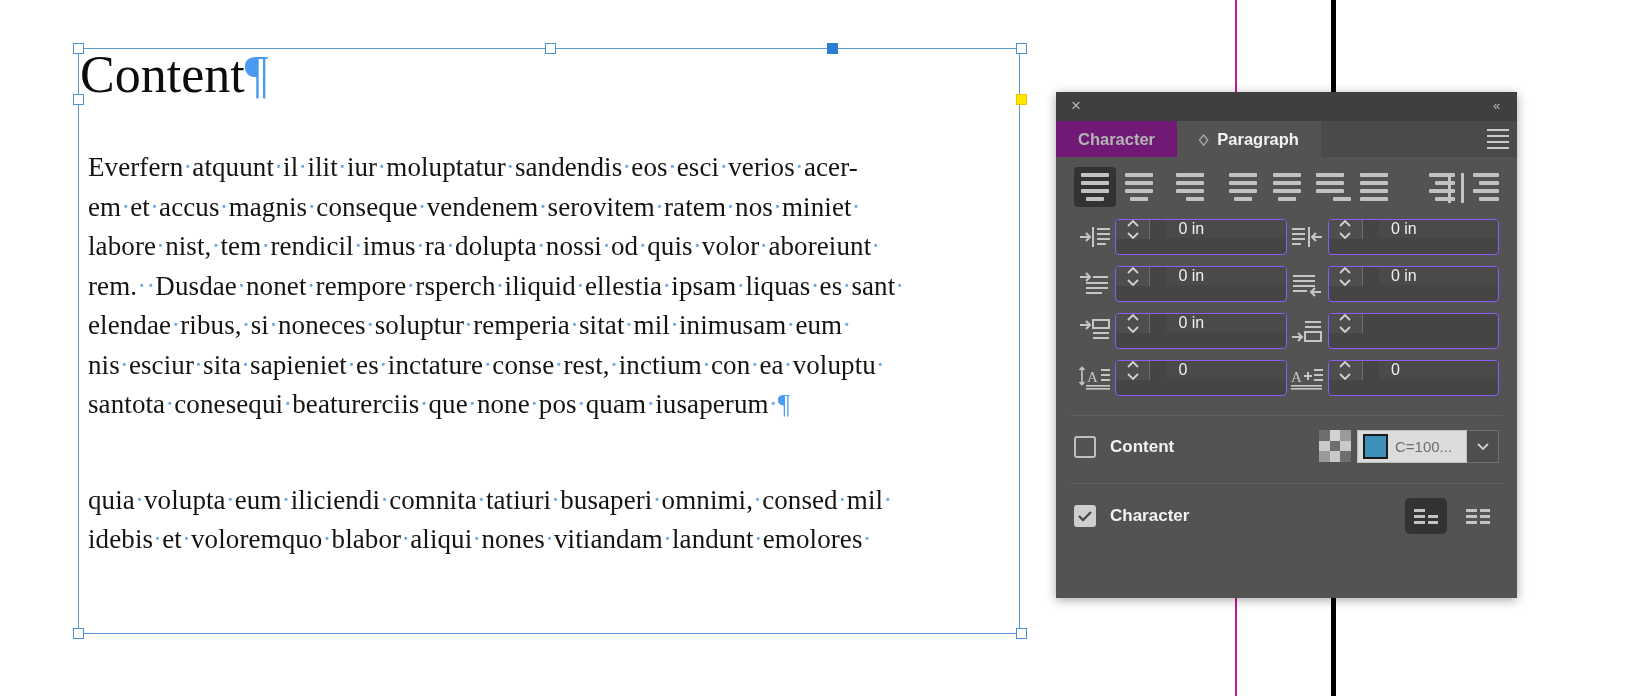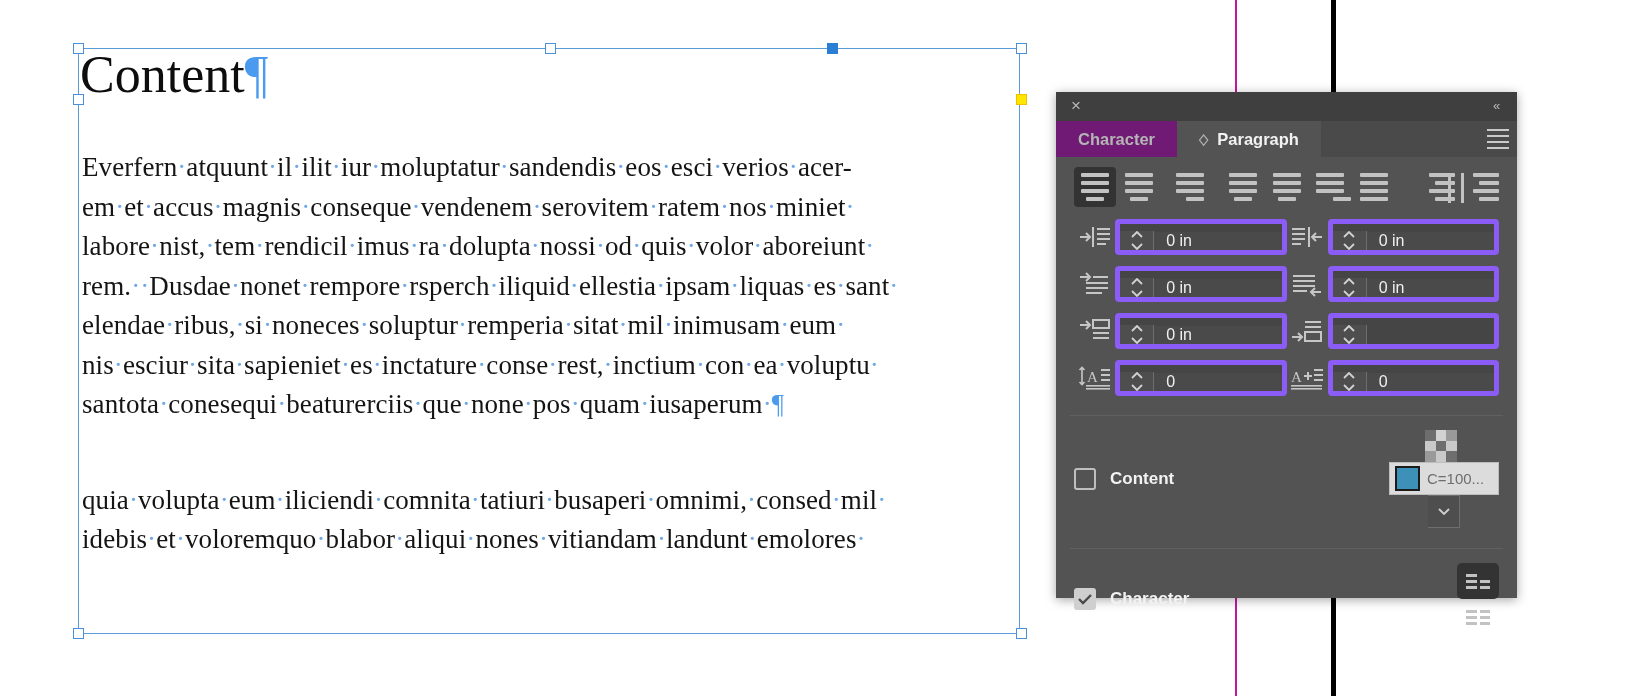--- a/index.html
+++ b/index.html
@@ -79,21 +79,21 @@
   .pilcrow {
     color: #4a9bf0;
     font-family: "Liberation Serif", serif;
   }
   .doc-body {
     font-family: "Liberation Serif", serif;
     font-size: 27px;
     line-height: 39.5px;
     color: #141414;
     margin: 0;
-    padding-left: 4px;
+    padding-left: 10px;
     white-space: nowrap;
     letter-spacing: 0.1px;
   }
   .doc-body .dot { color: #6fa8e8; }
   .para-gap { height: 56px; }
   .hash { color: #6fa8e8; }
 
   
   #paragraph-panel {
     position: absolute;
@@ -223,27 +223,28 @@
     align-items: center;
     width: 50%;
   }
   .field-icon {
     width: 46px; height: 34px;
     display: flex; align-items: center; justify-content: center;
     color: #c6c6c6;
   }
   .spinbox {
     display: flex;
-    align-items: flex-end;
+    align-items: flex-start;
     height: 36px;
-    border: 5px solid #8b5cf6;
+    border: 1px solid #8b5cf6;
     border-radius: 4px;
     background: #454545;
     overflow: hidden;
     width: 190px;
+    gap: 16px;
   }
   .spin-arrows {
     width: 34px;
     display: flex;
     flex-direction: column;
     align-items: center;
     justify-content: center;
     gap: 3px;
     border-right: 1px solid #6e6e6e;
     background: #4e4e4e;
@@ -292,22 +293,20 @@
   .checkbox.checked svg { display: block; }
   .opt-label {
     margin-left: 14px;
     font-size: 17px;
     font-weight: bold;
     color: #f2f2f2;
   }
   .opt-right {
     margin-left: auto;
     display: flex;
-    align-items: center;
-    flex-direction: column;
   }
   .swatch-grid {
     width: 32px; height: 32px;
     margin-right: 6px;
     display: grid;
     grid-template-columns: repeat(3, 1fr);
     grid-template-rows: repeat(3, 1fr);
     cursor: pointer;
   }
   .swatch-grid span { display: block; }

